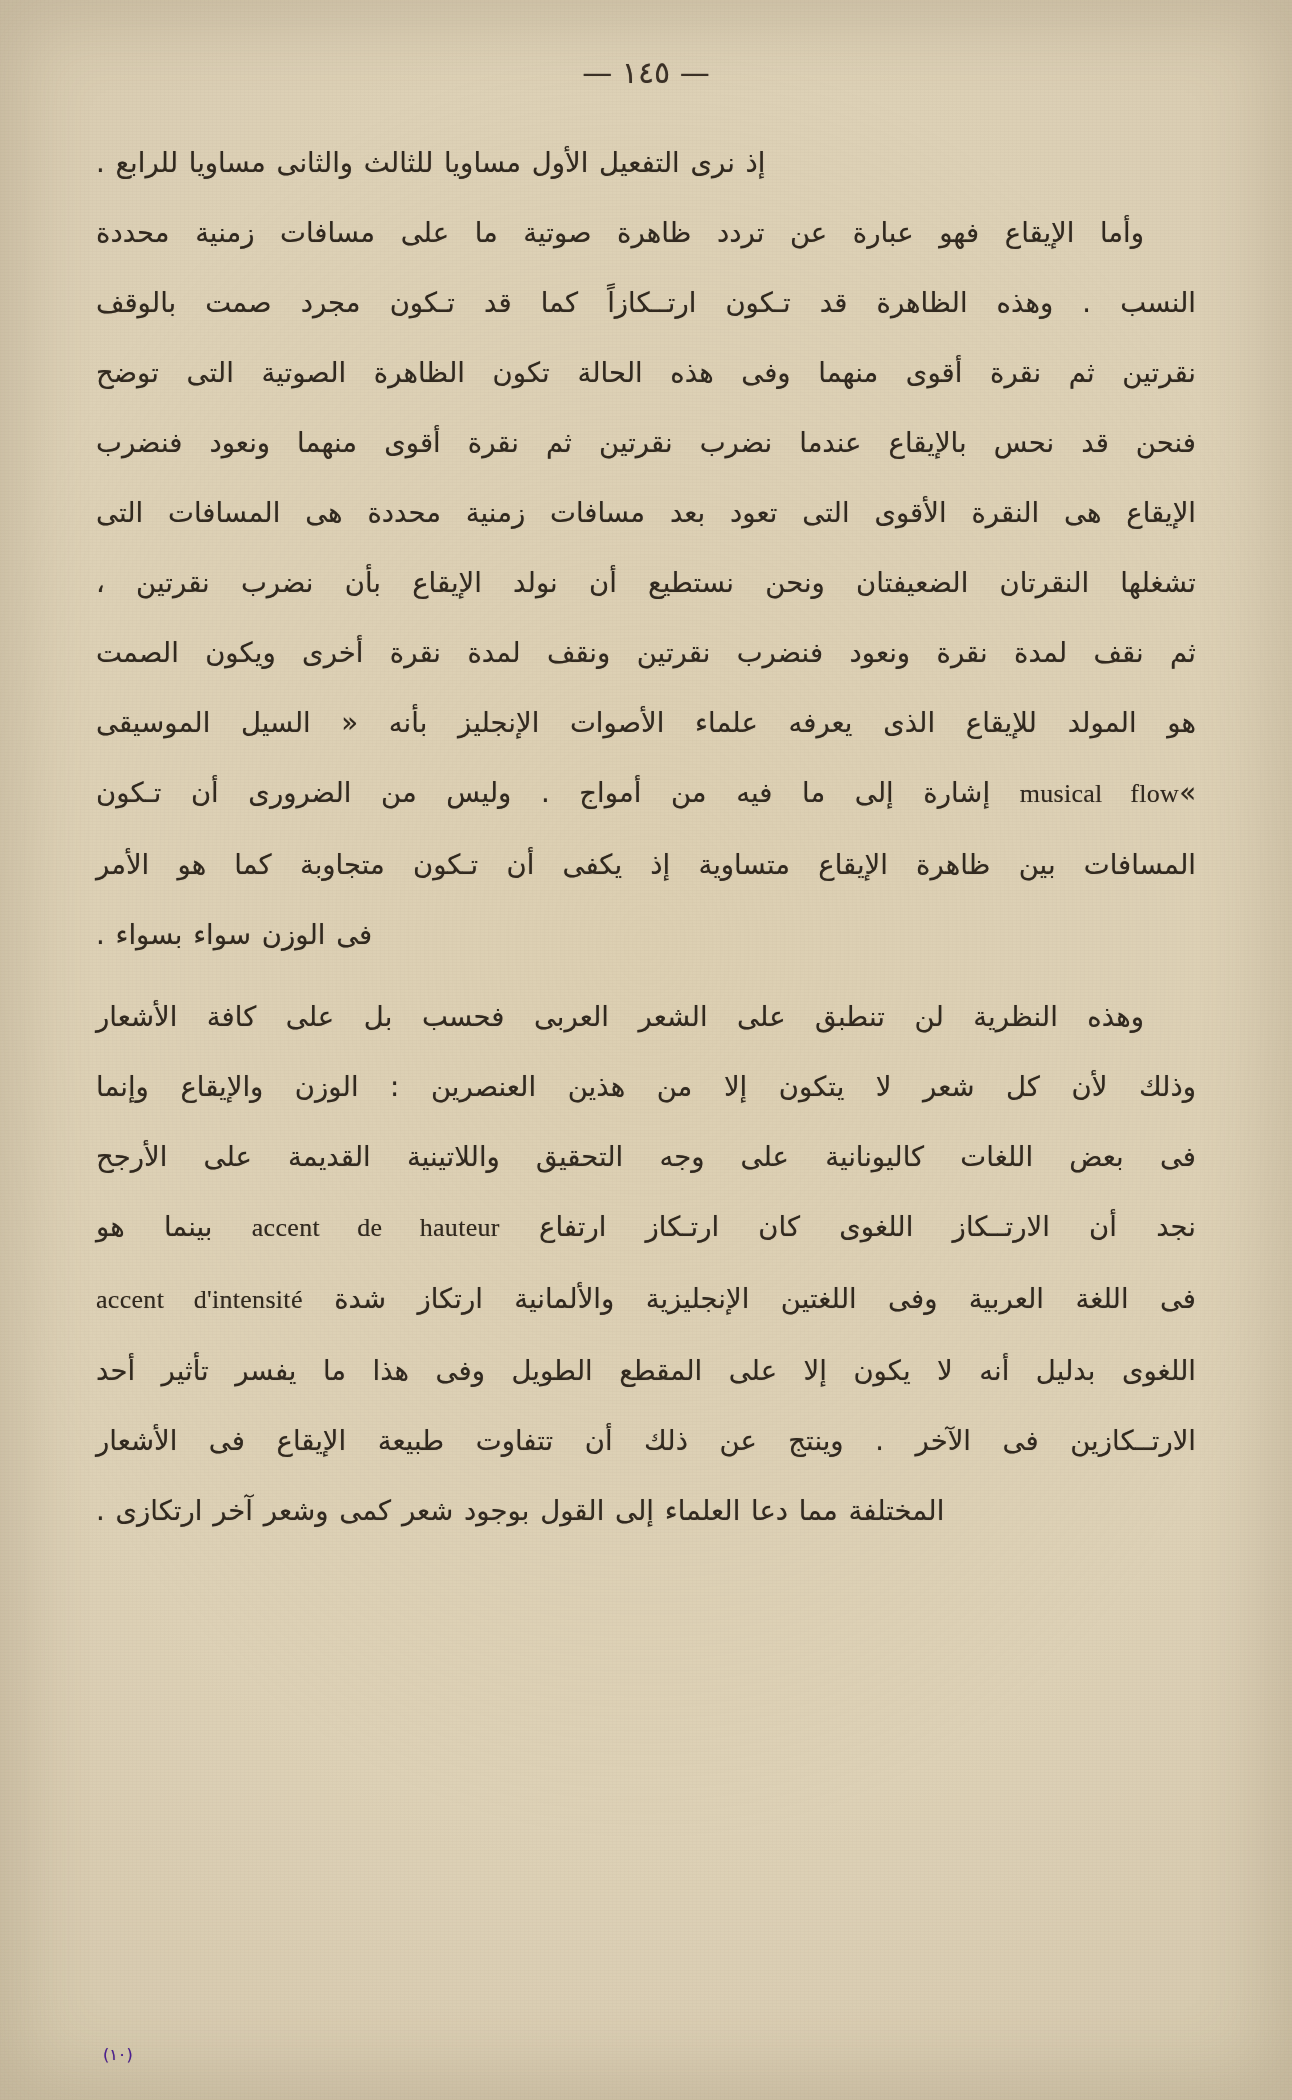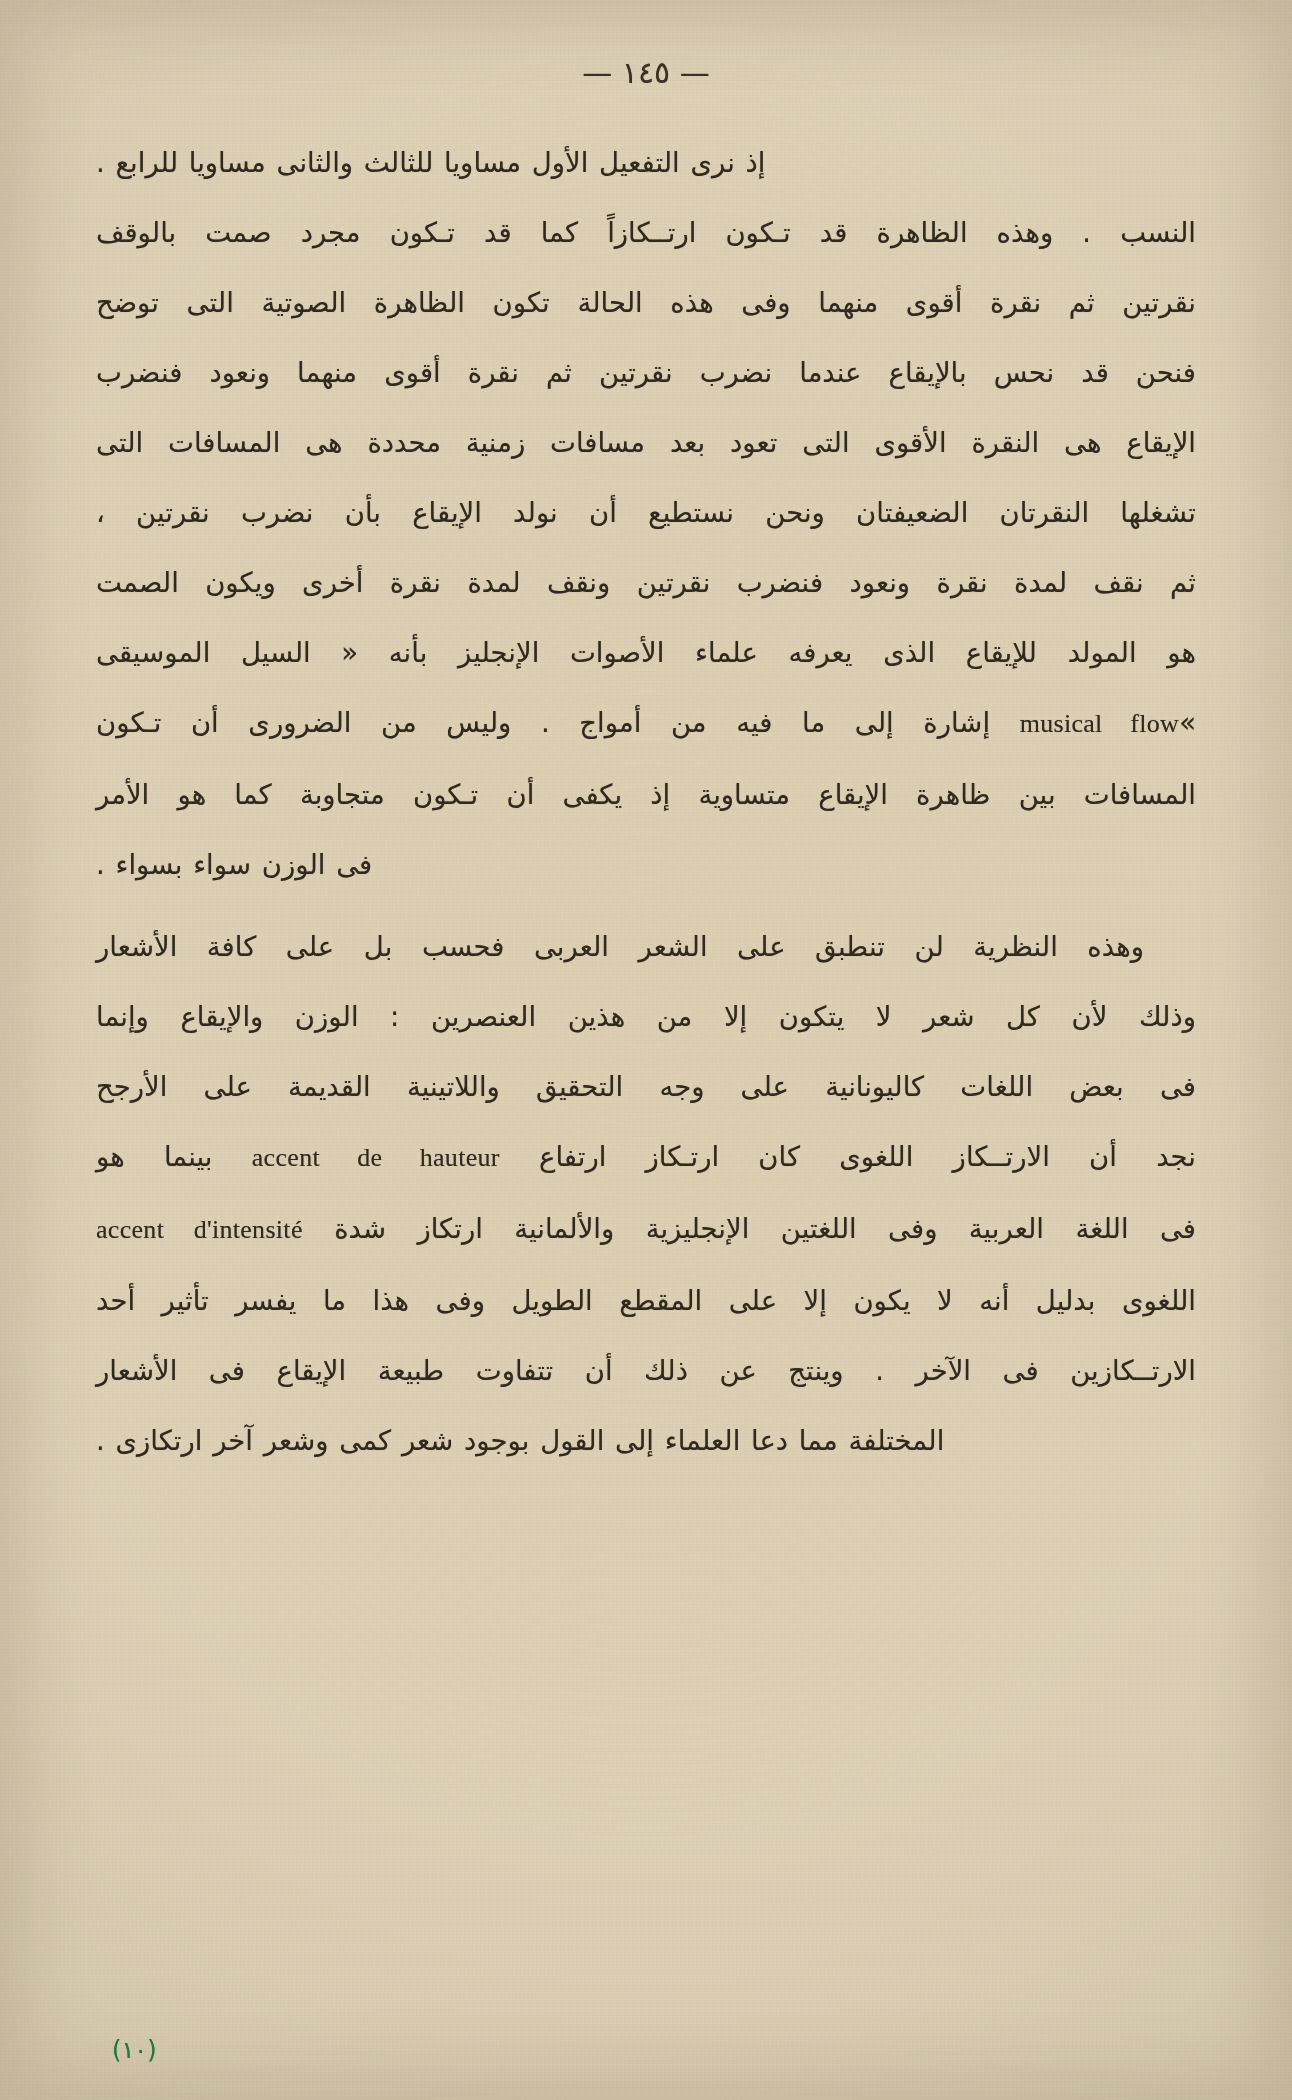--- a/index.html
+++ b/index.html
@@ -100,25 +100,25 @@
     direction: ltr;
     unicode-bidi: isolate;
     font-size: 26px;
     letter-spacing: 0.3px;
   }
 
   .quote-mark { font-family: "DejaVu Sans", sans-serif; }
 
   .signature {
     position: absolute;
-    left: 112px;
+    left: 103px;
     bottom: 36px;
     font-family: "DejaVu Sans", sans-serif;
-    font-size: 24px;
-    color: #15803d;
+    font-size: 16px;
+    color: #4c1d95;
     direction: rtl;
     z-index: 4;
   }
 
   
   .body-text, .folio, .signature {
     text-shadow: 0 0 0.7px rgba(49,41,31,0.45);
   }
 </style>
 </head>
@@ -132,20 +132,23 @@
   <div class="content">
 
     <div class="folio">— ١٤٥ —</div>
 
     <div class="body-text">
 
       <p class="para last-left">
         <span>إذ نرى التفعيل الأول مساويا للثالث والثانى مساويا للرابع .</span>
       </p>
 
+      <p class="para">
+        <span>وأما الإيقاع فهو عبارة عن تردد ظاهرة صوتية ما على مسافات زمنية محددة</span>
+      </p>
       <p class="para" style="text-indent:0">
         <span>النسب . وهذه الظاهرة قد تـكون ارتــكازاً كما قد تـكون مجرد صمت بالوقف</span>
       </p>
       <p class="para" style="text-indent:0">
         <span>نقرتين ثم نقرة أقوى منهما وفى هذه الحالة تكون الظاهرة الصوتية التى توضح</span>
       </p>
       <p class="para" style="text-indent:0">
         <span>فنحن قد نحس بالإيقاع عندما نضرب نقرتين ثم نقرة أقوى منهما ونعود فنضرب</span>
       </p>
       <p class="para" style="text-indent:0">

